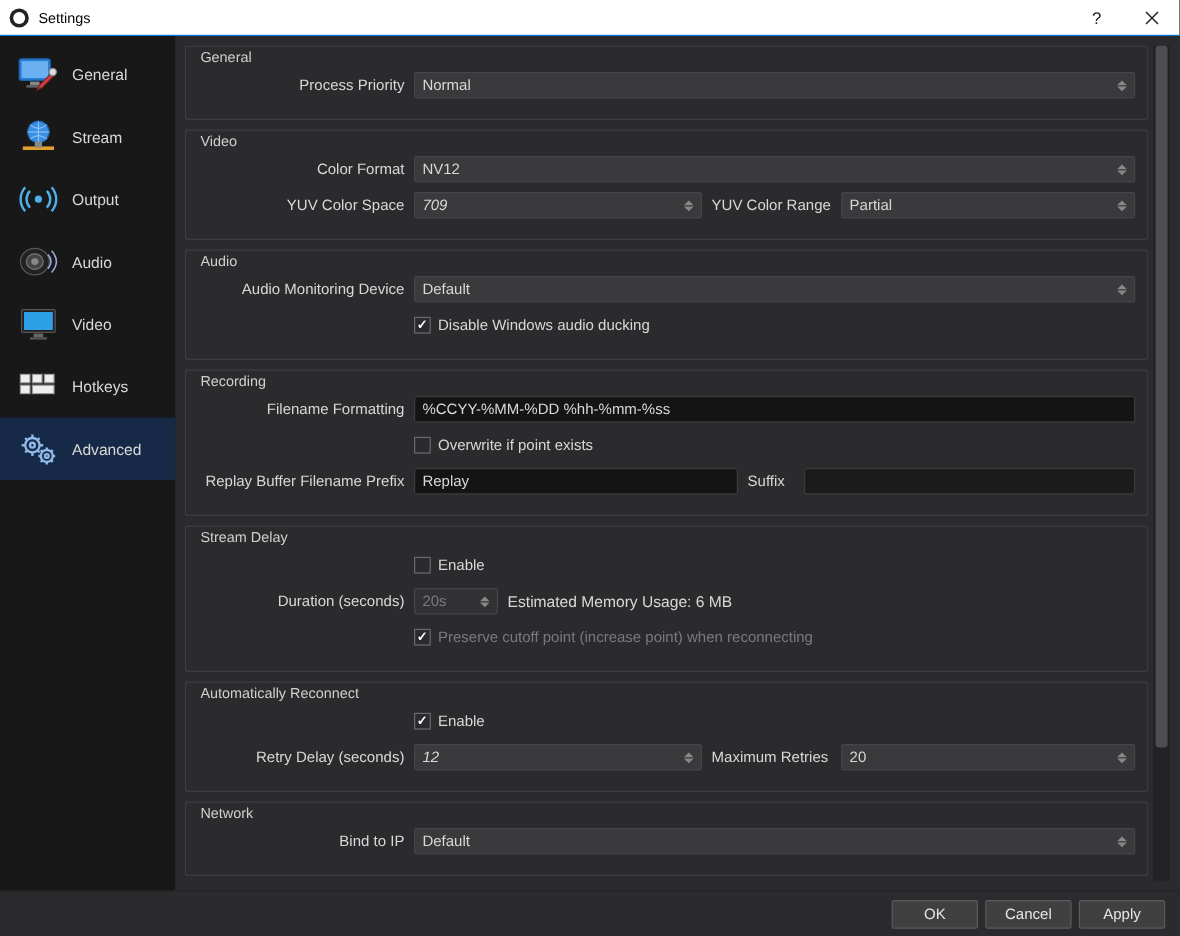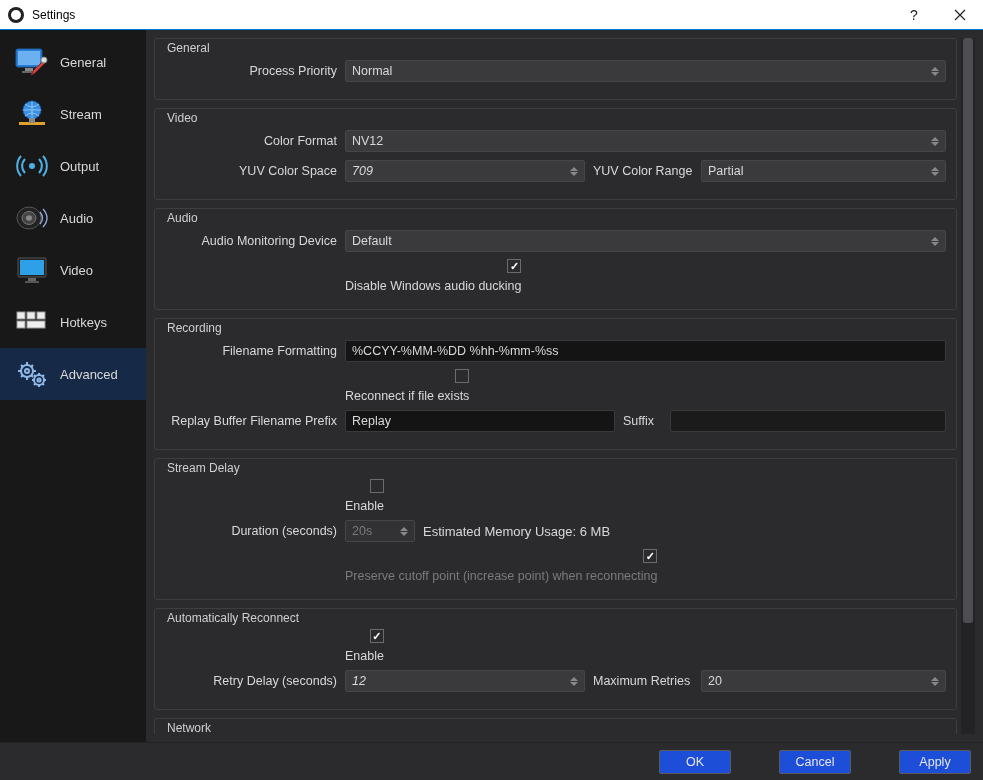--- a/index.html
+++ b/index.html
@@ -50,28 +50,28 @@
 
   
   .text-input { flex: 1; height: 22px; background: #141415; border: 1px solid #3a3a3d; color: #d8d8d8; padding: 0 6px; font-size: 12.5px; border-radius: 2px; }
   .text-input.dark { background: #1b1b1c; }
 
   
   .spin { width: 70px; flex: none; }
   .spin.mid { width: 240px; font-style: italic; }
 
   
-  .check { display: flex; align-items: flex-end; gap: 6px; font-size: 12.5px; color: #d8d8d8; flex-direction: column; }
+  .check { display: flex; align-items: center; gap: 6px; font-size: 12.5px; color: #d8d8d8; }
   .check .box { width: 14px; height: 14px; border: 1px solid #6a6a6f; background: #2b2b2e; display: flex; align-items: center; justify-content: center; flex-shrink: 0; }
   .check .box.checked::after { content: "✓"; color: #fff; font-size: 11px; line-height: 1; font-weight: bold; }
   .check.disabled { color: #7a7a7d; }
 
   
   .footer { height: 38px; background: #2b2b2e; display: flex; align-items: center; justify-content: flex-end; padding: 0 12px; gap: 6px; border-top: 1px solid #232325; }
-  .btn { min-width: 72px; height: 24px; background: #1d4ed8; border: 1px solid #5a5a5f; color: #e6e6e6; font-size: 12.5px; border-radius: 2px; display: flex; align-items: center; justify-content: center; padding: 0 12px; margin-left: 42px; }
+  .btn { min-width: 72px; height: 24px; background: #404040; border: 1px solid #5a5a5f; color: #e6e6e6; font-size: 12.5px; border-radius: 2px; display: flex; align-items: center; justify-content: center; padding: 0 12px; }
 
   
   svg { display: block; }
 </style>
 </head>
 <body>
 
 <div class="titlebar">
   <div class="app-icon"></div>
   <div class="title">Settings</div>
@@ -241,21 +241,21 @@
           <div class="row-label">Filename Formatting</div>
           <div class="row-field">
             <input class="text-input" value="%CCYY-%MM-%DD %hh-%mm-%ss" style="">
           </div>
         </div>
         <div class="row">
           <div class="row-label"></div>
           <div class="row-field">
             <label class="check">
               <span class="box"></span>
-              <span>Reconnect if file exists</span>
+              <span>Overwrite if point exists</span>
             </label>
           </div>
         </div>
         <div class="row">
           <div class="row-label">Replay Buffer Filename Prefix</div>
           <div class="row-field">
             <input class="text-input" style="flex: 0 0 270px;" value="Replay">
             <span class="inline-label">Suffix</span>
             <input class="text-input dark" value="" style="">
           </div>

